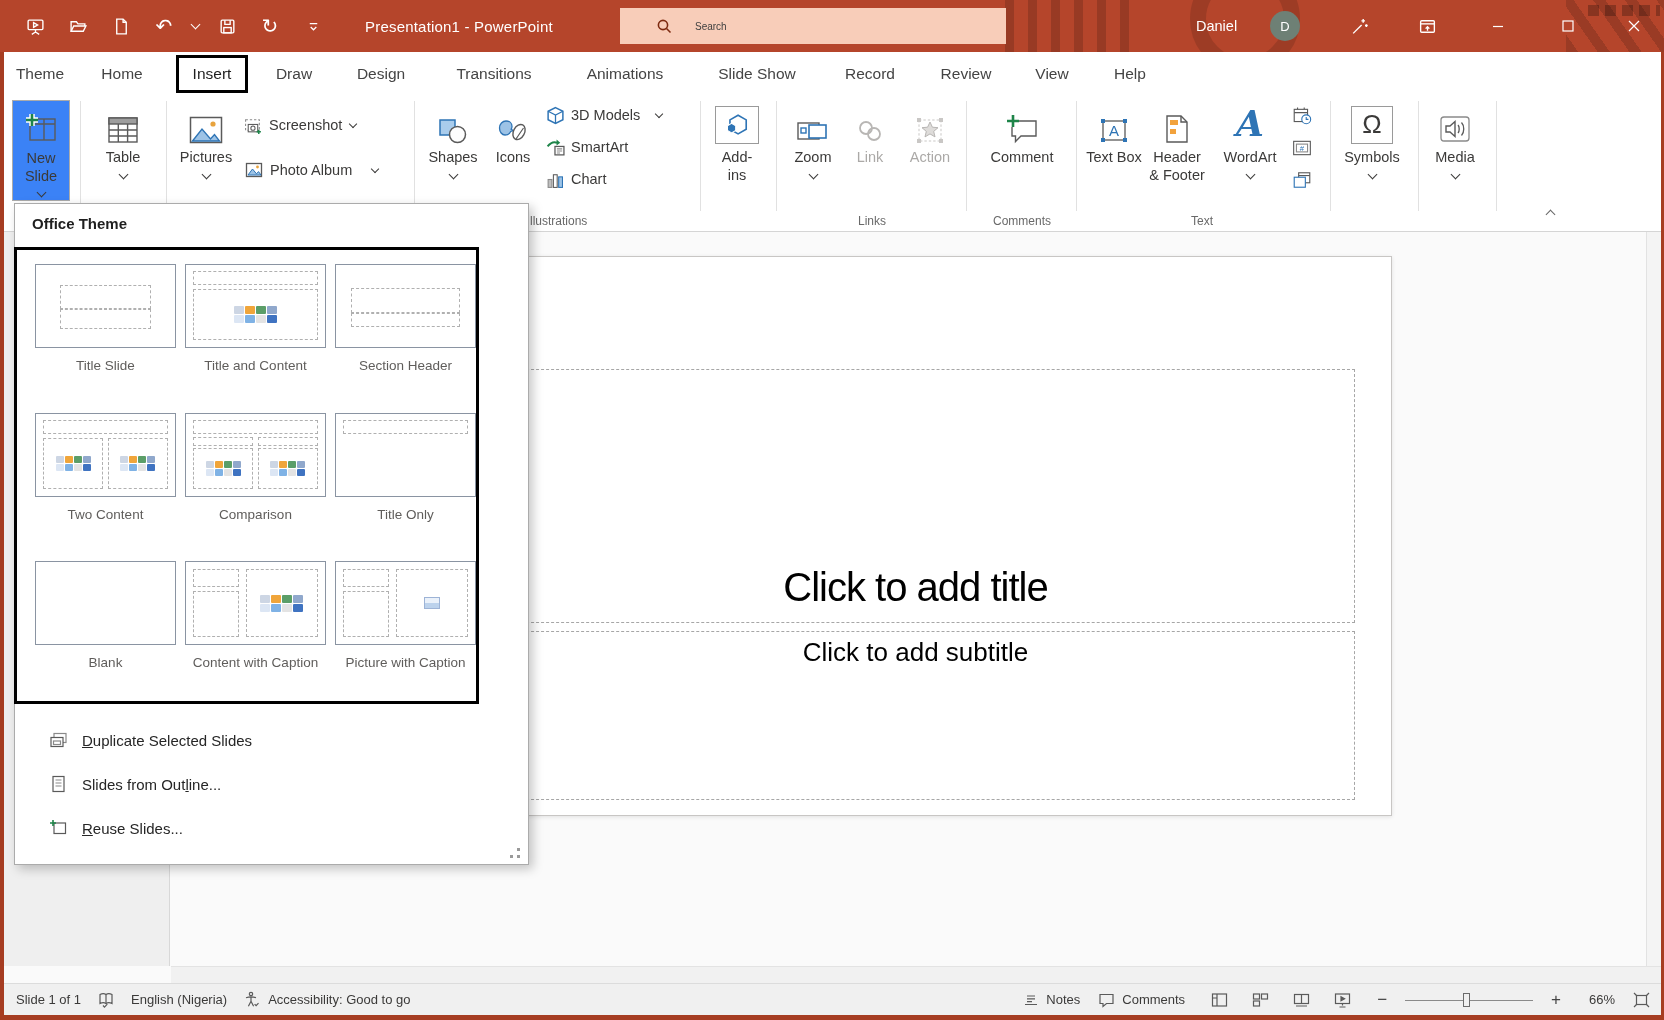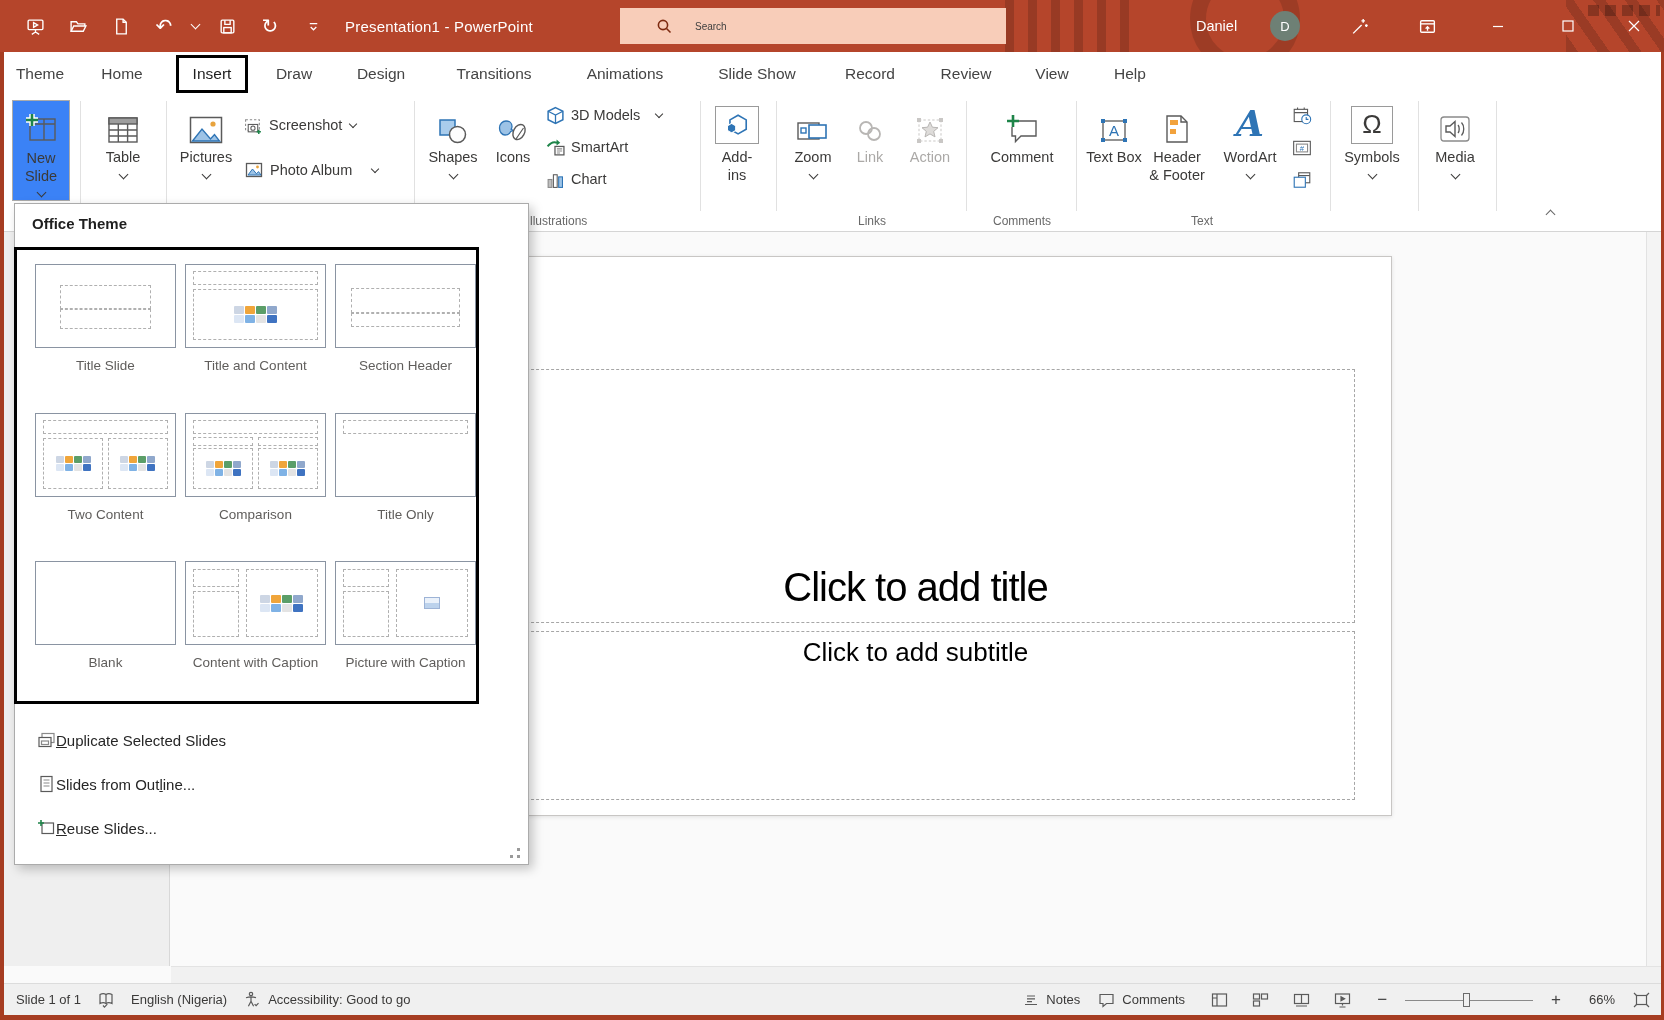--- a/index.html
+++ b/index.html
@@ -16,21 +16,21 @@
   .pat-circle { left:1190px; top:-36px; width:110px; height:110px; border-radius:50%;
     border:16px solid rgba(0,0,0,.13); }
   .pat-diag { left:1566px; width:98px;
     background:repeating-linear-gradient(55deg, rgba(0,0,0,.15) 0 10px, rgba(0,0,0,0) 10px 26px); }
   .pat-squares { left:1588px; top:5px; width:72px; height:11px;
     background:repeating-linear-gradient(90deg, rgba(0,0,0,.25) 0 11px, rgba(0,0,0,0) 11px 17px); }
   .qat { position:absolute; left:20px; top:0; height:52px; display:flex; align-items:center; gap:13px; }
   .qat-btn { width:30px; height:30px; display:flex; align-items:center; justify-content:center; color:#fff; }
   .qat-btn svg { stroke:#fff; fill:none; stroke-width:1.3; }
   .glyph { font-size:20px; line-height:1; color:#fff; }
-  #tb-title { position:absolute; left:345px; top:0; height:52px; display:flex; align-items:center;
+  #tb-title { position:absolute; left:365px; top:0; height:52px; display:flex; align-items:center;
     font-size:15px; color:#fff; letter-spacing:.2px; }
   #search-box { position:absolute; left:620px; top:8px; width:386px; height:36px; background:#F8CDB9;
     display:flex; align-items:center; }
   #search-box svg { margin-left:36px; stroke:#7E2A10; fill:none; stroke-width:1.6; }
   #search-text { margin-left:22px; font-size:10px; color:#404040; }
   #tb-user { position:absolute; left:1196px; top:0; height:52px; display:flex; align-items:center; font-size:14.5px; }
   #avatar { position:absolute; left:1270px; top:11px; width:30px; height:30px; border-radius:50%;
     background:#6E8075; color:#fff; font-size:13px; display:flex; align-items:center; justify-content:center; }
   .tb-ico { position:absolute; top:0; width:46px; height:52px; display:flex; align-items:center; justify-content:center; }
   .tb-ico svg { stroke:#fff; fill:none; stroke-width:1.3; }
@@ -118,21 +118,21 @@
   .cl { display:grid; grid-template-columns:repeat(4, 10px); gap:1px; }
   .cl i { height:8px; border-radius:1px; }
   .cl i:nth-child(1){background:#CDD6E4;} .cl i:nth-child(2){background:#F0A53A;}
   .cl i:nth-child(3){background:#5B9E68;} .cl i:nth-child(4){background:#90A8CC;}
   .cl i:nth-child(5){background:#DCE6F4;} .cl i:nth-child(6){background:#7FB2E5;}
   .cl i:nth-child(7){background:#E3E3E3;} .cl i:nth-child(8){background:#3F73C1;}
   .cl.small { grid-template-columns:repeat(4, 8px); } .cl.small i { height:7px; }
   .cbox { display:flex; align-items:center; justify-content:center; }
   .pic-mini { width:16px; height:12px; border:1px solid #9DB3D6; background:linear-gradient(180deg,#EAF1FA 55%,#BCD2EC 55%); }
   .dd-menu { position:absolute; left:0; top:514px; width:100%; }
-  .dd-item { height:44px; display:flex; align-items:center; padding-left:22px; gap:0; font-size:15px; color:#262626; }
+  .dd-item { height:44px; display:flex; align-items:center; padding-left:22px; gap:14px; font-size:15px; color:#262626;margin-left:12px; }
   .dd-item svg { fill:none; stroke:#5a5a5a; stroke-width:1.2; }
   .u { text-decoration:underline; }
   #dd-grip { position:absolute; right:8px; bottom:6px; width:10px; height:10px; }
   #dd-grip i { position:absolute; width:3px; height:3px; background:#9a9a9a; }
 </style>
 </head>
 <body>
 
 <div id="app">
 

